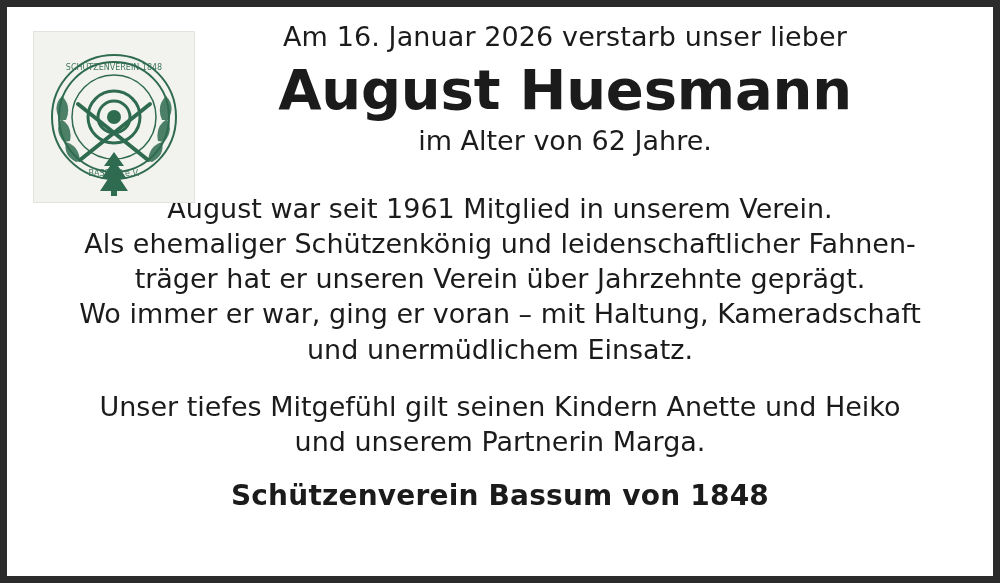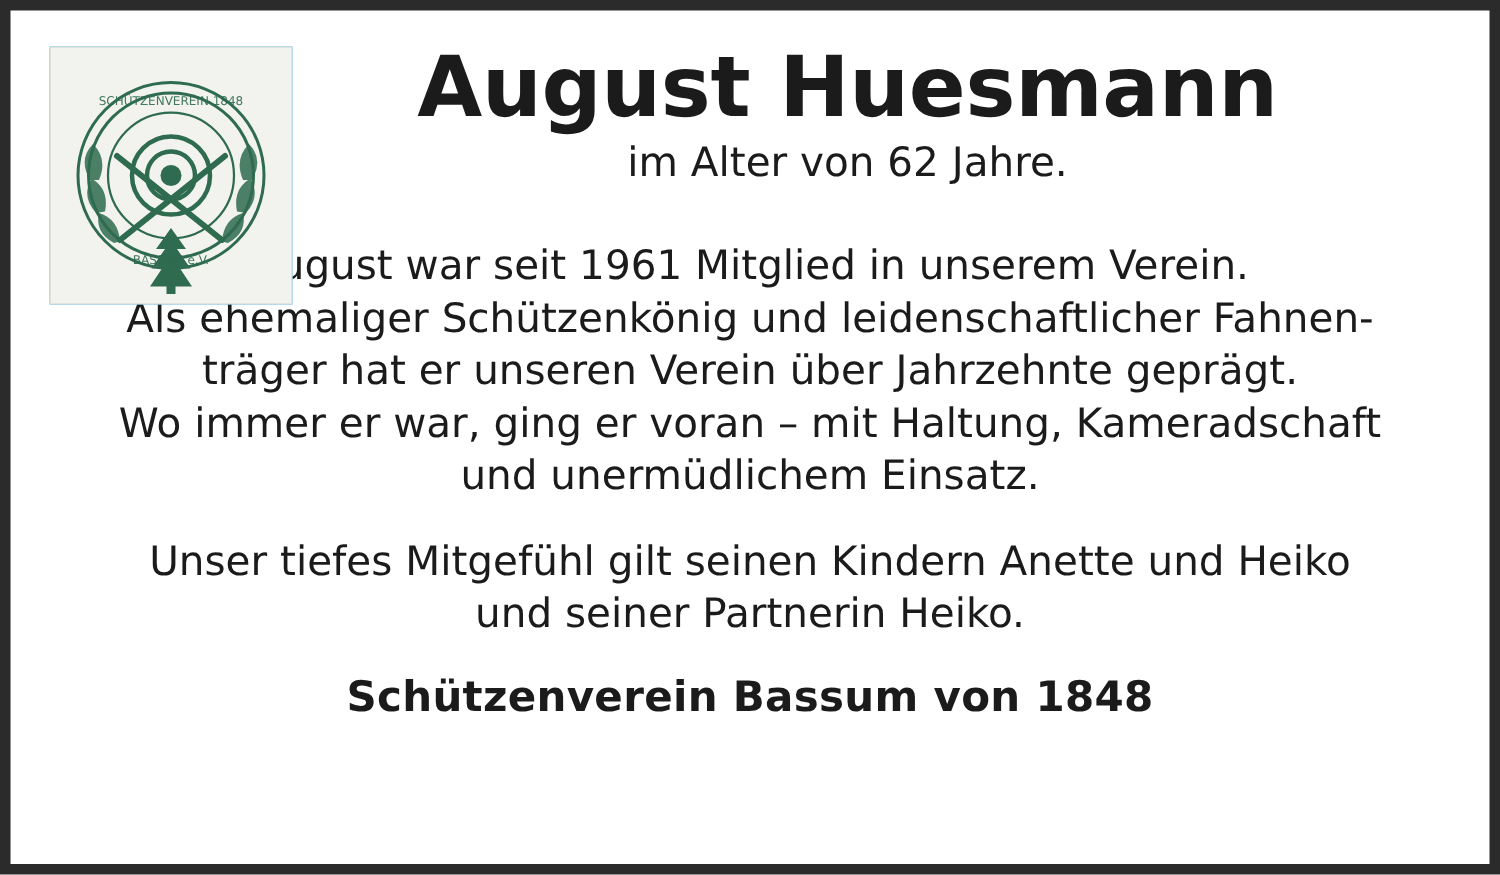--- a/index.html
+++ b/index.html
@@ -24,21 +24,21 @@
     padding: 14px 16px 10px 16px;
     display: flex;
     flex-direction: column;
   }
   .emblem {
     position: absolute;
     left: 26px;
     top: 24px;
     width: 160px;
     height: 170px;
-    background: #0ea5e9;
+    background: #eab308;
     border: 1px solid #e3e3dd;
     display: block;
   }
   .emblem svg { display: block; width: 100%; height: 100%; }
 
   .head-block {
     text-align: center;
     padding-left: 150px;
     padding-right: 20px;
   }
@@ -120,29 +120,30 @@
       </g>
 
       <g fill="#2f6b4f" opacity="0.9">
         <text x="80" y="38" font-family="DejaVu Sans, sans-serif" font-size="8" text-anchor="middle">SCHÜTZENVEREIN 1848</text>
         <text x="80" y="144" font-family="DejaVu Sans, sans-serif" font-size="8" text-anchor="middle">BASSUM e.V.</text>
       </g>
     </svg>
   </div>
 
   <div class="head-block">
+    <div class="line-intro">Am 16. Januar 2026 verstarb unser lieber</div>
     <div class="name">August Huesmann</div>
     <div class="age">im Alter von 62 Jahre.</div>
   </div>
 
   <div class="body-block">
     <div class="para" style="white-space: pre-line;">August war seit 1961 Mitglied in unserem Verein.
 Als ehemaliger Schützenkönig und leidenschaftlicher Fahnen-
 träger hat er unseren Verein über Jahrzehnte geprägt.
 Wo immer er war, ging er voran – mit Haltung, Kameradschaft
 und unermüdlichem Einsatz.</div>
     <div class="para" style="white-space: pre-line;">Unser tiefes Mitgefühl gilt seinen Kindern Anette und Heiko
-und seiner Partnerin Heiko.</div>
+und unserem Partnerin Marga.</div>
   </div>
 
   <div class="signature">Schützenverein Bassum von 1848</div>
 
 </div>
 
 </body></html>

